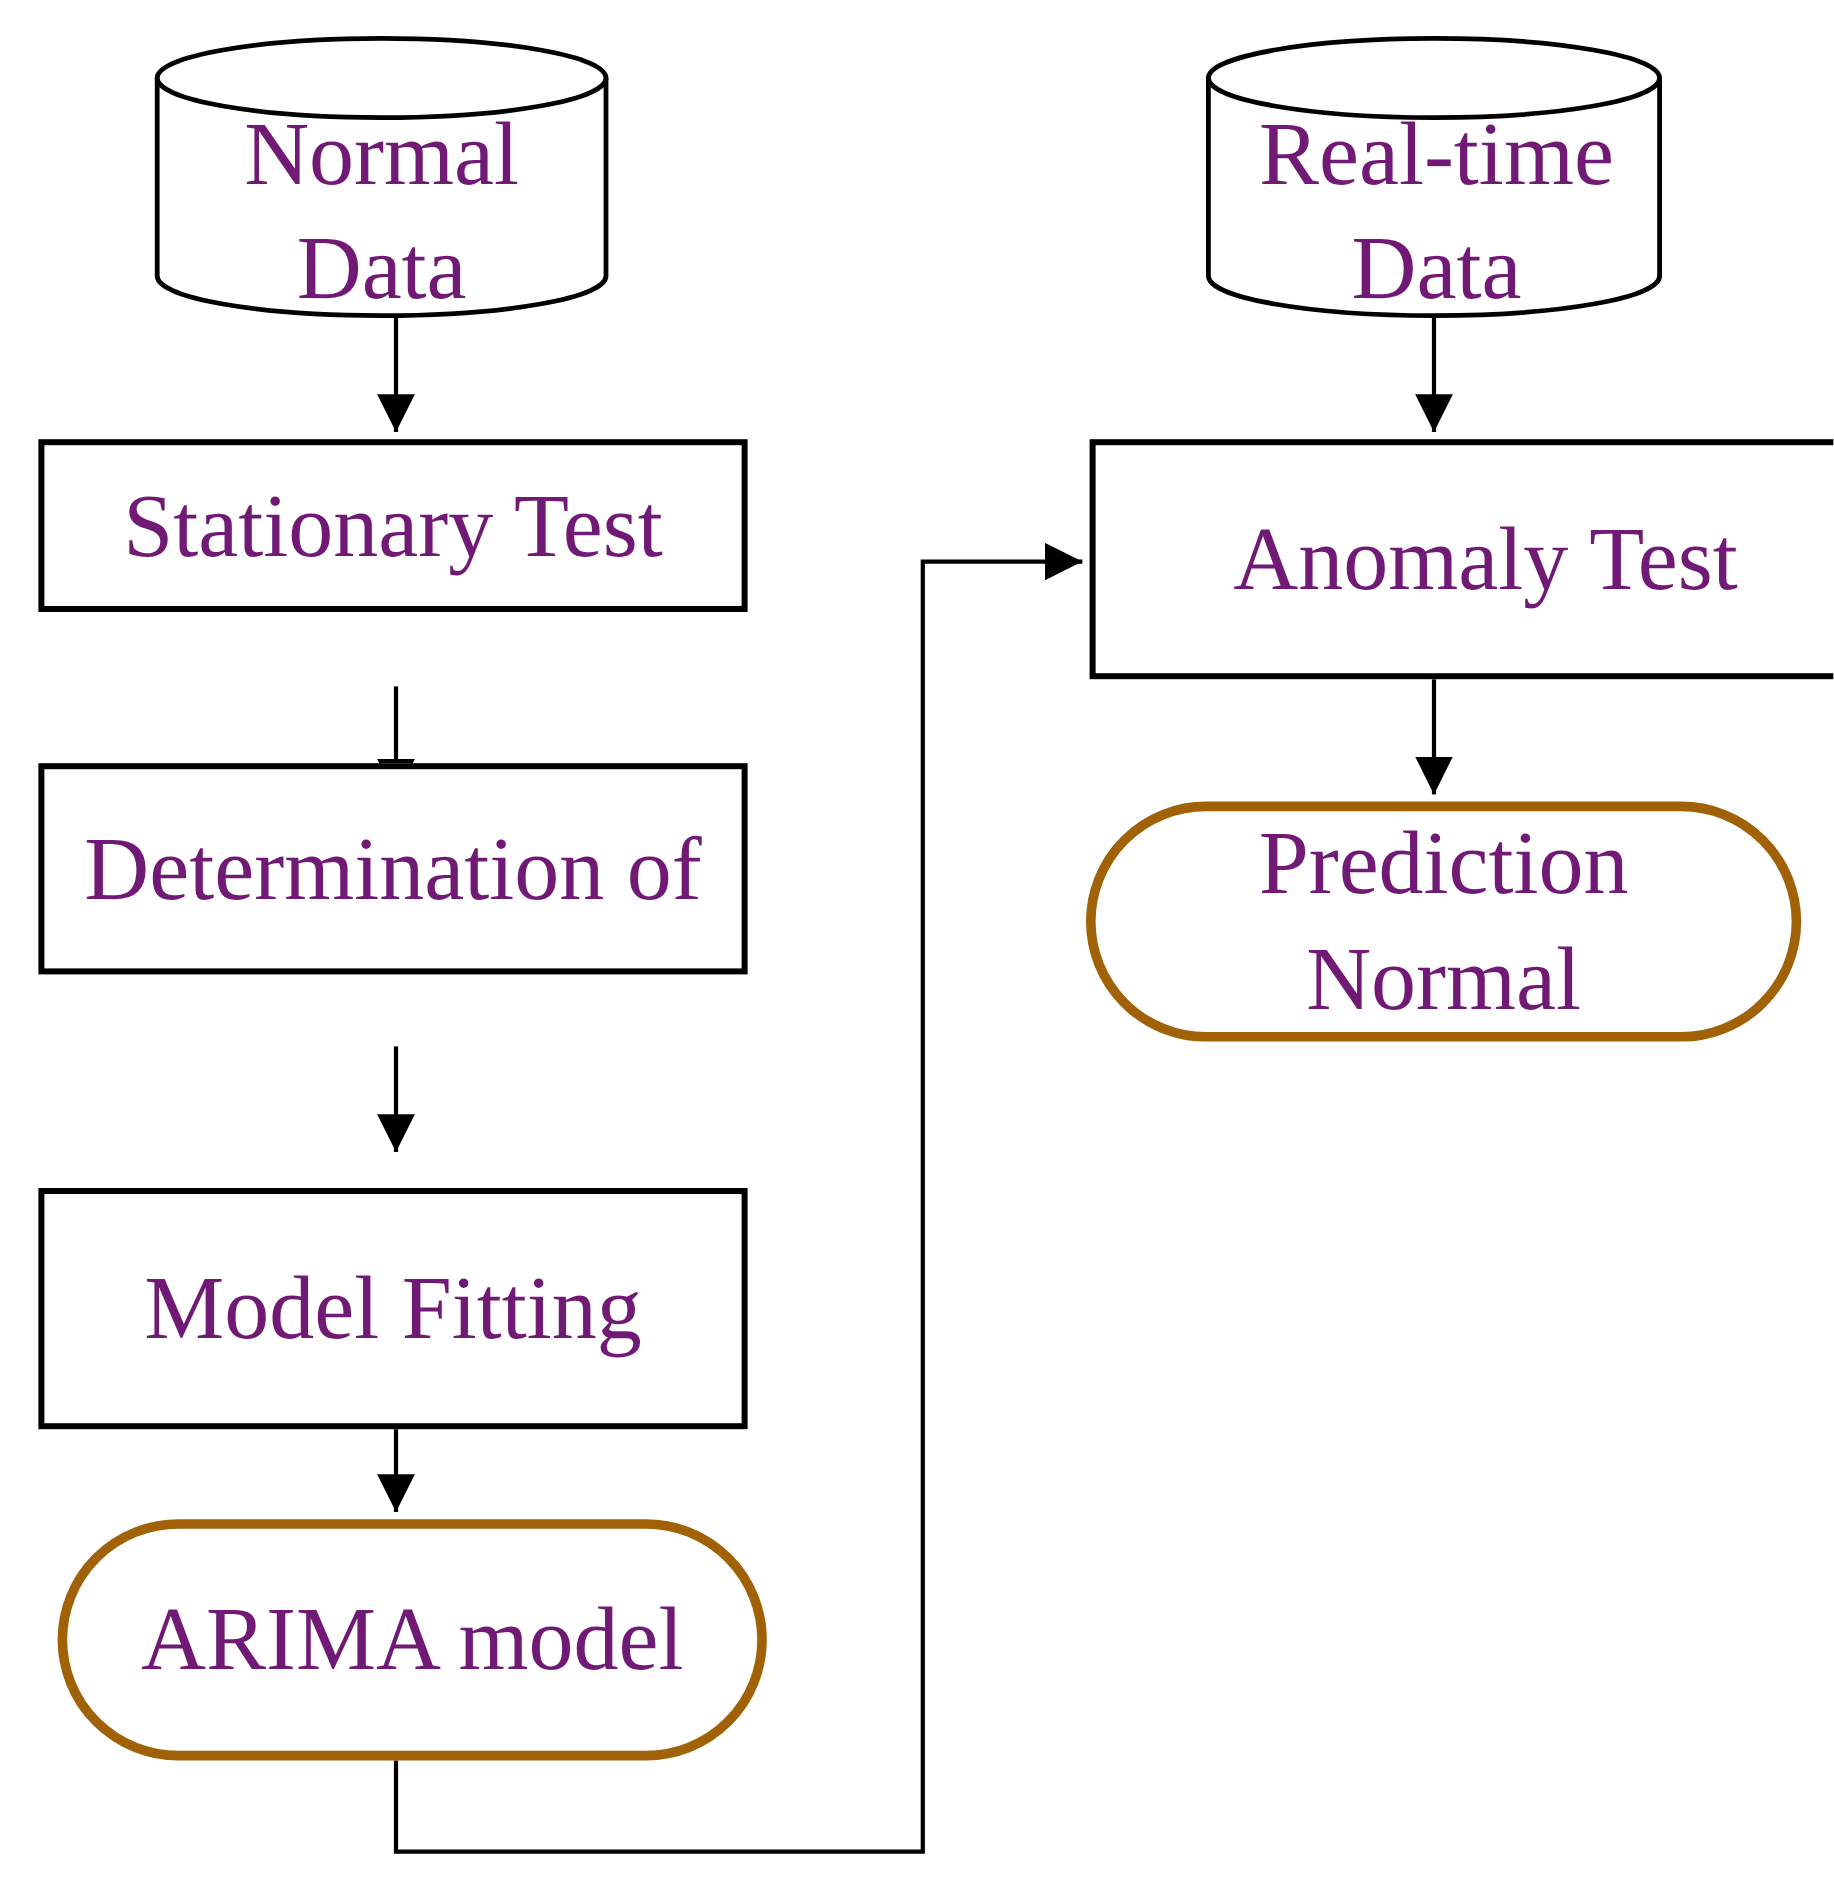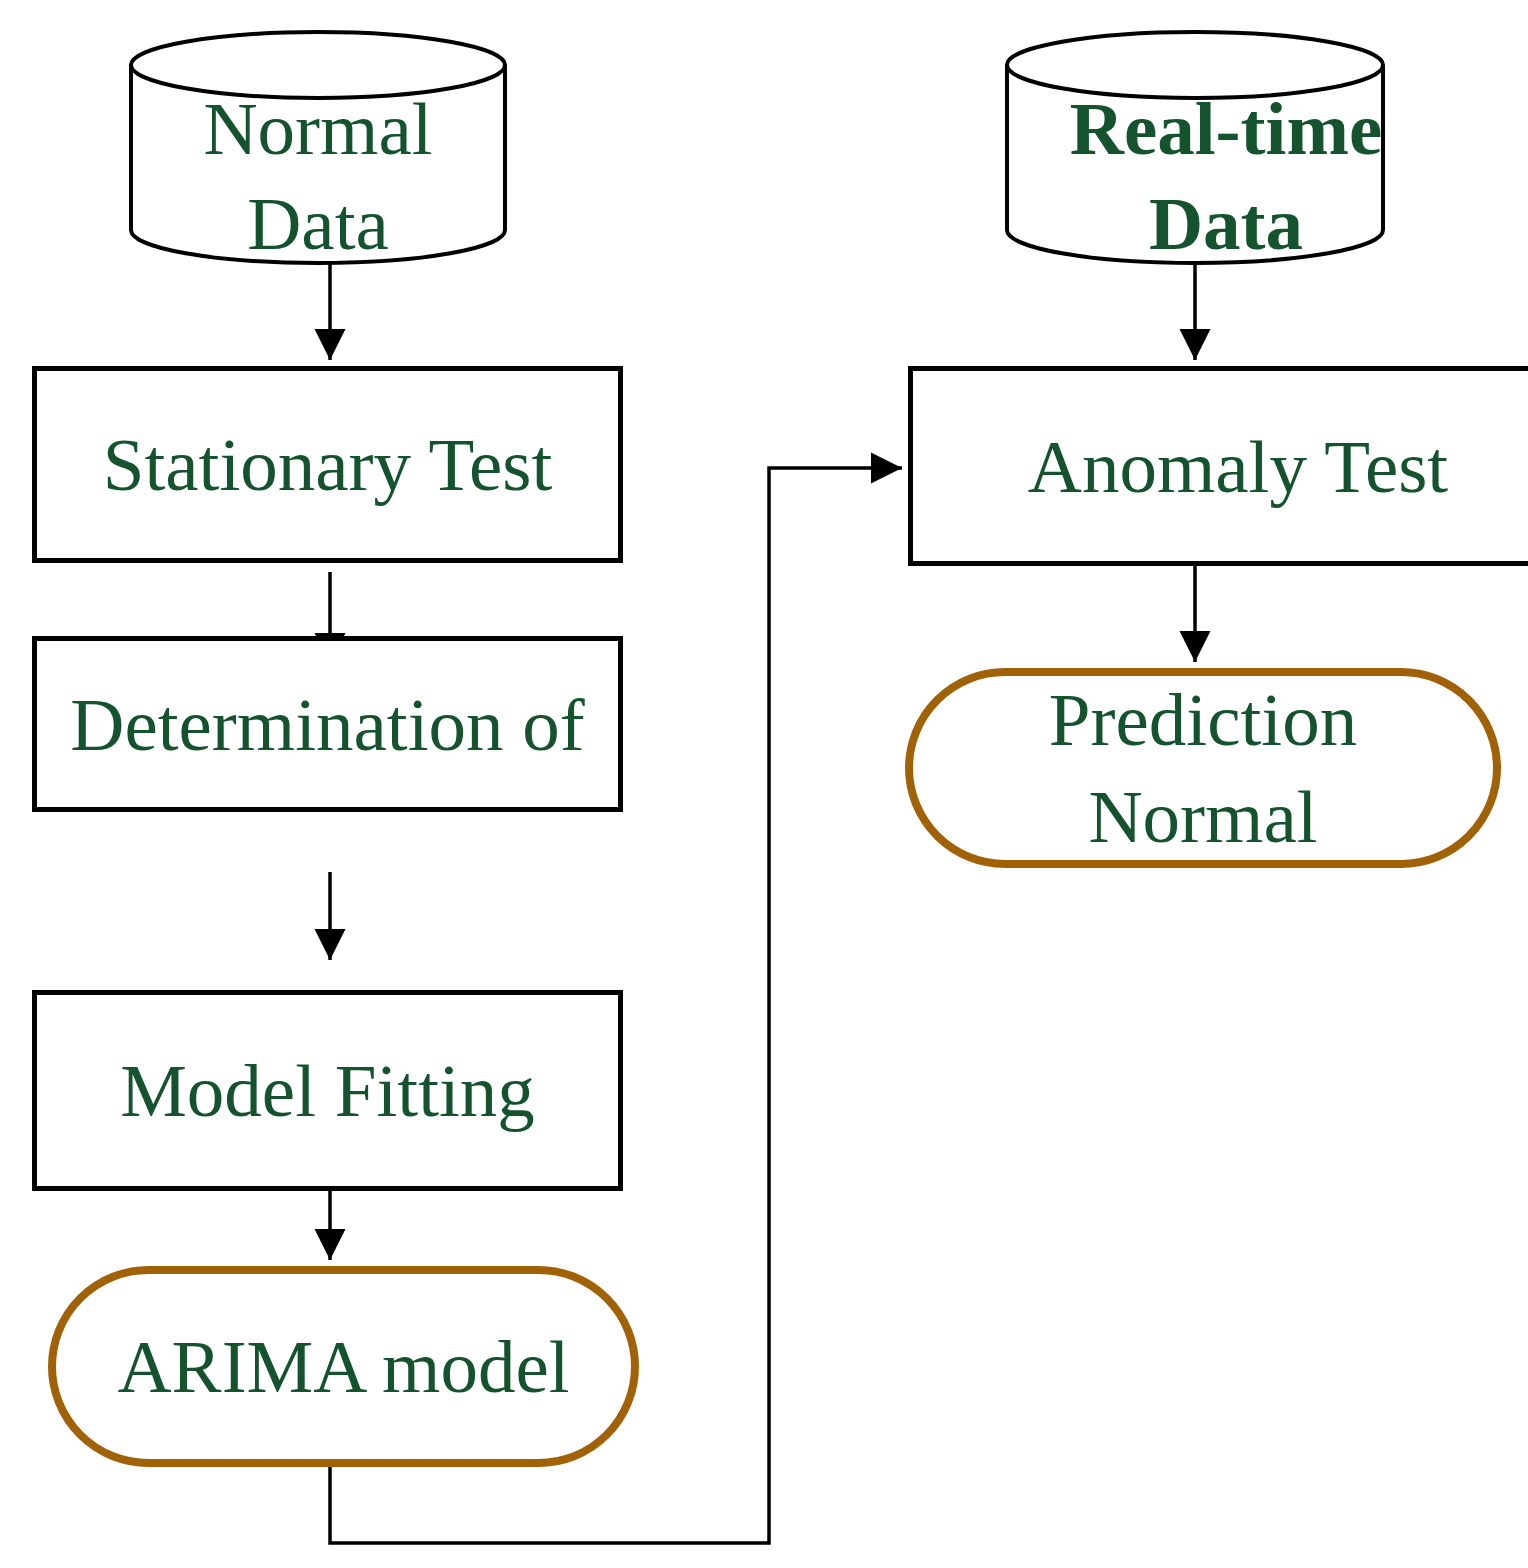--- a/index.html
+++ b/index.html
@@ -2,21 +2,21 @@
 <html><head>
 <meta charset="utf-8">
 <style>
   html, body { margin: 0; padding: 0; background: #ffffff; }
   .canvas {
     position: relative;
     width: 1528px;
     height: 1568px;
     background: #ffffff;
     font-family: "Liberation Serif", "DejaVu Serif", serif;
-    color: #14532d;
+    color: #701a75;
     overflow: hidden;
   }
   svg.wires {
     position: absolute;
     left: 0; top: 0;
     width: 1528px; height: 1568px;
   }
   .node {
     position: absolute;
     box-sizing: border-box;
@@ -70,26 +70,26 @@
     <path d="M1195 262 L1195 360" fill="none" stroke="#000000" stroke-width="3.5" marker-end="url(#arrow)"></path>
     <path d="M1195 566 L1195 662" fill="none" stroke="#000000" stroke-width="3.5" marker-end="url(#arrow)"></path>
     <path d="M330 1467 L330 1543 L769 1543 L769 468 L902 468" fill="none" stroke="#000000" stroke-width="3.5" marker-end="url(#arrow)"></path>
   </svg>
 
   <div class="cyl-label" style="left:131px; top:76px; width:374px; height:200px;">
     <span class="line">Normal</span>
     <span class="line">Data</span>
   </div>
 
-  <div class="cyl-label" style="left:1038px; top:76px; width:376px; height:200px;font-weight:bold;">
+  <div class="cyl-label" style="left:1009px; top:76px; width:376px; height:200px;">
     <span class="line">Real-time</span>
     <span class="line">Data</span>
   </div>
 
-  <div class="node rect-node" style="left:32px; top:366px; width:591px; height:197px;">
+  <div class="node rect-node" style="left:32px; top:366px; width:591px; height:144px;">
     <span class="line">Stationary Test</span>
   </div>
 
   <div class="node rect-node" style="left:32px; top:636px; width:591px; height:176px;">
     <span class="line">Determination of</span>
   </div>
 
   <div class="node rect-node" style="left:32px; top:966px; width:591px; height:201px;margin-top:24px;">
     <span class="line">Model Fitting</span>
   </div>

